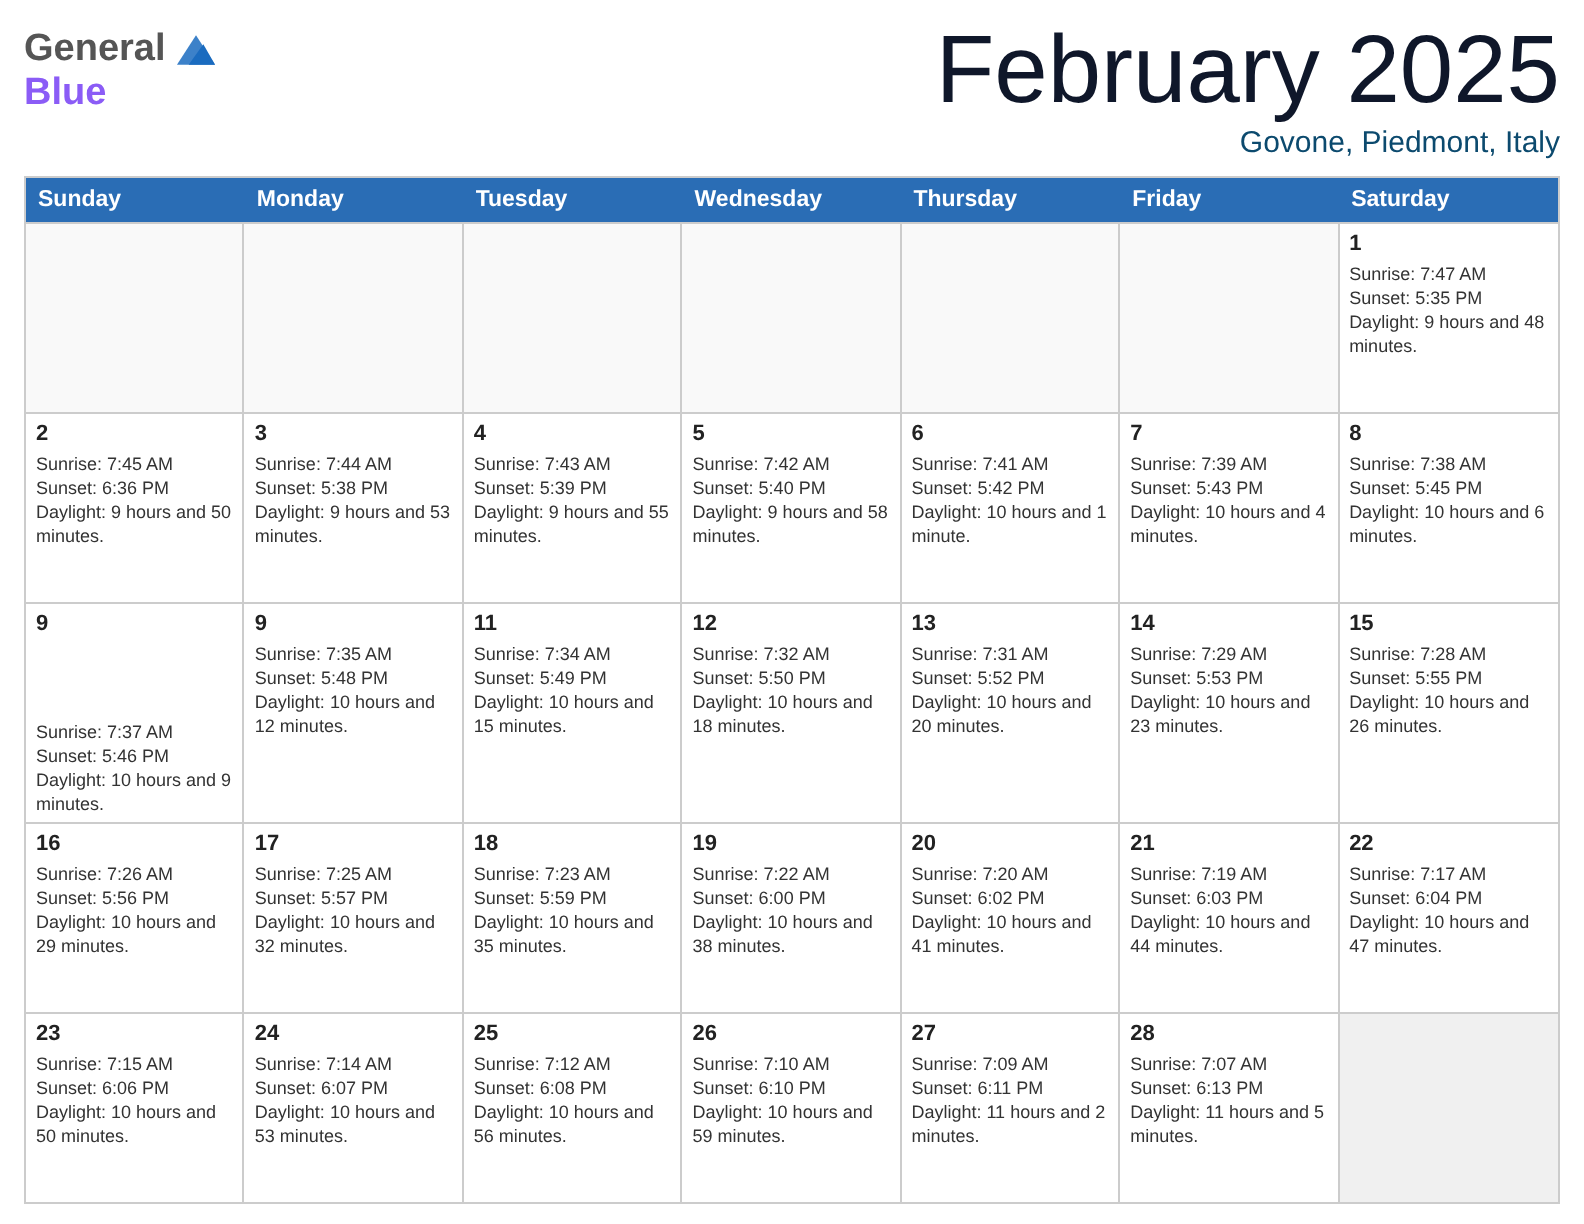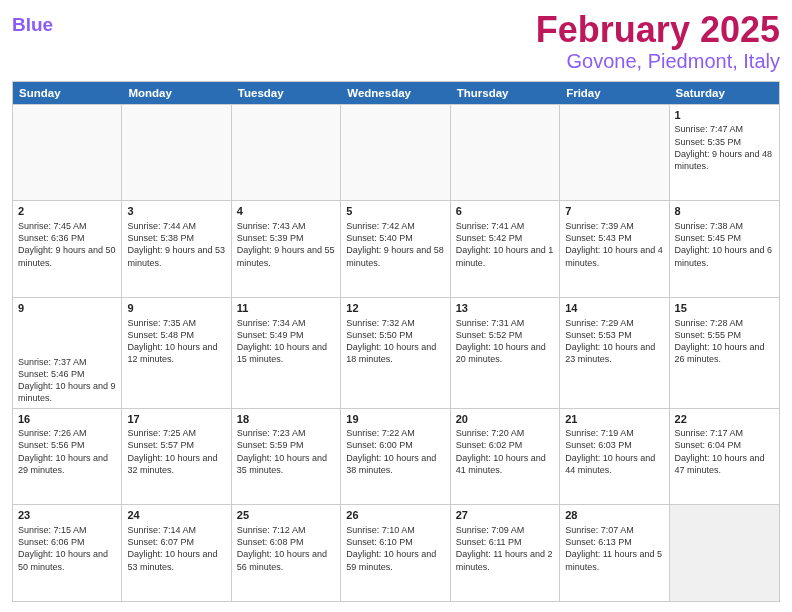--- a/index.html
+++ b/index.html
@@ -32,28 +32,28 @@
     .logo-blue { color: #1a6bbf; }
     .logo-icon {
       width: 22px;
       height: 22px;
       margin-left: 2px;
     }
     .title-block {
       text-align: right;
     }
     .month-title {
-      font-size: 36px;
-      font-weight: bold;
-      color: #be185d;
+      font-size: 48px;
+      font-weight: normal;
+      color: #0f172a;
       line-height: 1.1;
     }
     .location {
-      font-size: 20px;
-      color: #8b5cf6;
+      font-size: 15px;
+      color: #0c4a6e;
     }
     .calendar {
       flex: 1;
       display: flex;
       flex-direction: column;
       border: 1px solid #ccc;
     }
     .cal-header {
       display: grid;
       grid-template-columns: repeat(7, 1fr);
@@ -108,20 +108,27 @@
       line-height: 1.35;
     }
   </style>
 </head>
 <body>
 
 <div class="page">
   <div class="header">
     <div class="logo">
       <div>
+        <div style="display:flex;align-items:center;gap:2px;">
+          <span class="logo-general" style="font-size:19px;font-weight:bold;">General</span>
+          <svg class="logo-icon" viewBox="0 0 30 24" fill="none">
+            <polygon points="2,22 15,2 28,22" fill="#1a6bbf" opacity="0.85"></polygon>
+            <polygon points="10,22 20,8 28,22" fill="#1a6bbf"></polygon>
+          </svg>
+        </div>
         <span class="logo-blue" style="font-size:19px;font-weight:bold;color:#8b5cf6;">Blue</span>
       </div>
     </div>
     <div class="title-block">
       <div class="month-title">February 2025</div>
       <div class="location">Govone, Piedmont, Italy</div>
     </div>
   </div>
 
   <div class="calendar">

